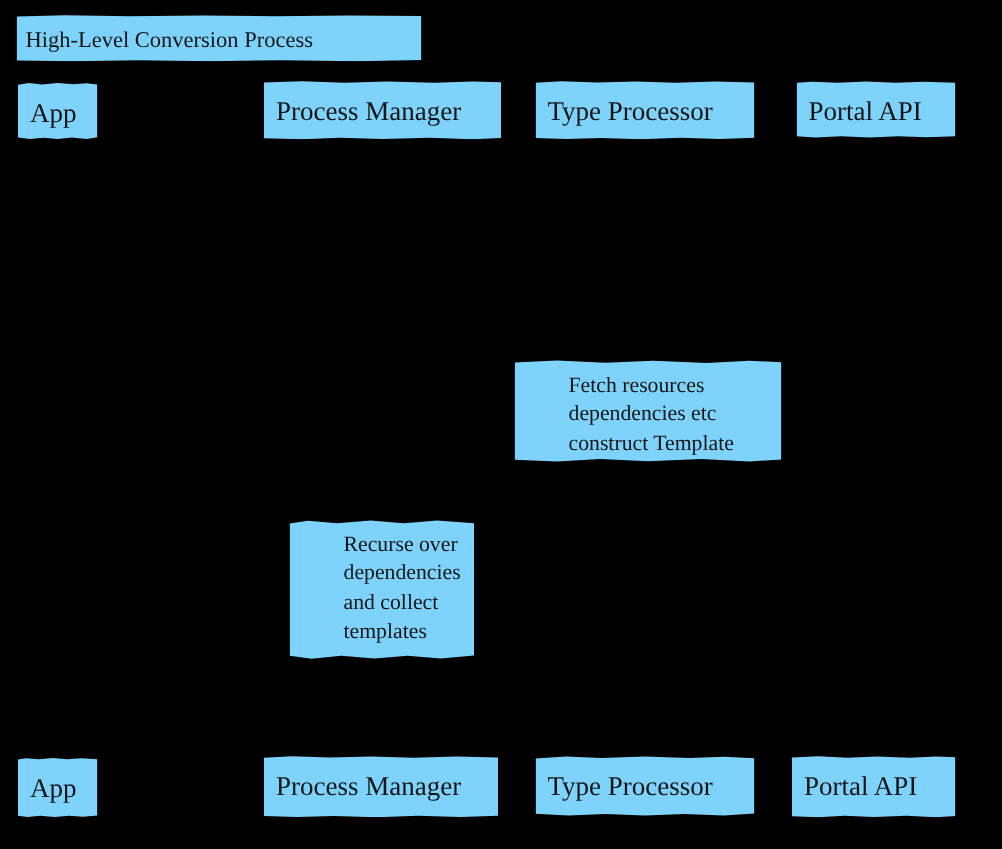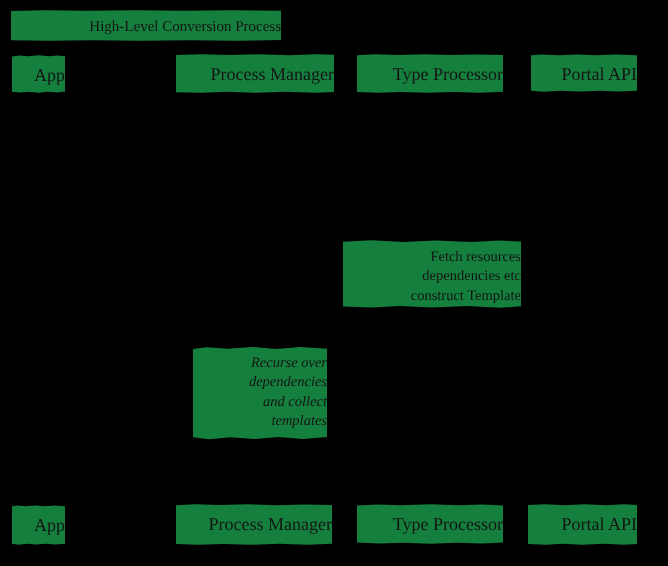--- a/index.html
+++ b/index.html
@@ -15,25 +15,24 @@
     position: relative;
     width: 668px;
     height: 566px;
     background: #000000;
     overflow: hidden;
   }
 
   
   .sketchbox {
     position: absolute;
-    background: #15803d;
+    background: #7dd3fc;
     color: #141414;
     box-sizing: border-box;
     filter: drop-shadow(2px 2px 2px rgba(255,255,255,0.30));
-    text-align: right;
   }
   .sketchbox .label {
     position: relative;
     display: block;
     white-space: pre-line;
     color: #141414;
     text-rendering: geometricPrecision;
   }
 
   
@@ -55,20 +54,21 @@
     font-size: 18px;
     line-height: 1.1;
     padding: 11px 0 0 8px;
   }
 
   
   .note .label {
     font-size: 14.5px;
     line-height: 1.33;
     padding: 8px 0 0 8px;
+    margin-left: 28px;
   }
 
   
   .lifeline {
     position: absolute;
     width: 1px;
     background: #000000;
   }
 </style>
 </head>
@@ -100,21 +100,21 @@
   <div class="sketchbox participant wave-d" style="left:531px; top:54px; width:106px; height:38px;">
     <span class="label">Portal API</span>
   </div>
 
   <div class="sketchbox note wave-c" style="left:343px; top:240px; width:178px; height:68px;">
     <span class="label">Fetch resources
 dependencies etc
 construct Template</span>
   </div>
 
-  <div class="sketchbox note wave-d" style="left:193px; top:346px; width:134px; height:94px;font-style:italic;">
+  <div class="sketchbox note wave-d" style="left:193px; top:346px; width:123px; height:94px;">
     <span class="label">Recurse over
 dependencies
 and collect
 templates</span>
   </div>
 
   <div class="sketchbox participant wave-d" style="left:12px; top:505px; width:53px; height:40px;">
     <span class="label">App</span>
   </div>
 

